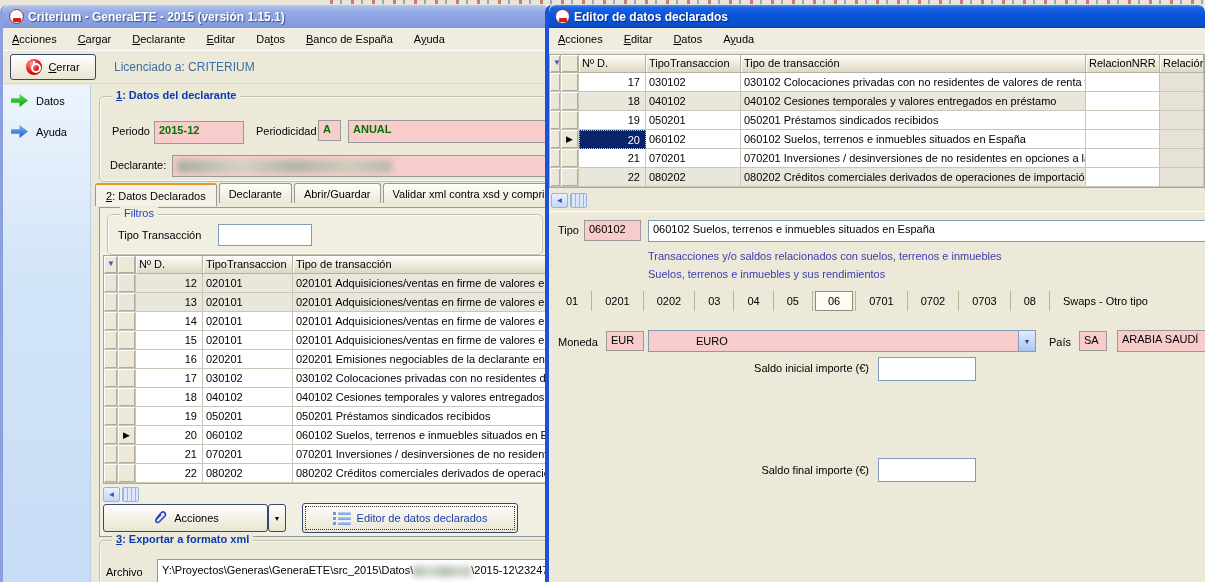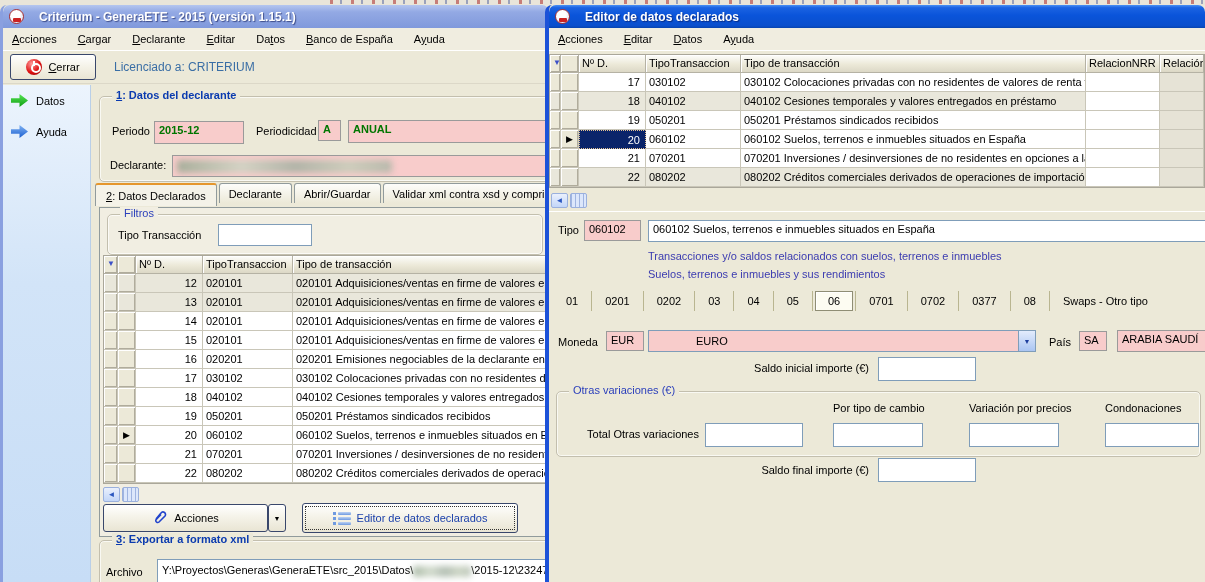--- a/index.html
+++ b/index.html
@@ -4,21 +4,21 @@
 <style>
   *{box-sizing:border-box;margin:0;padding:0;}
   body{background:#555;font-family:"Liberation Sans",sans-serif;}
   .screen{position:relative;width:1205px;height:582px;overflow:hidden;background:#e9e5d9;font-size:11px;color:#000;}
   .top-strip{position:absolute;left:0;top:0;width:1205px;height:6px;background:#e9e5d9;}
   .top-strip::after{content:"";position:absolute;left:330px;top:0;width:875px;height:4px;
     background:repeating-linear-gradient(90deg,rgba(170,40,40,.55) 0 3px,transparent 3px 10px,rgba(60,80,150,.45) 10px 12px,transparent 12px 21px);}
   .win{position:absolute;overflow:hidden;background:#ece9d8;}
   .left-win{left:0;top:5px;width:549px;height:577px;z-index:1;border-left:3px solid #8aa0e0;border-radius:7px 0 0 0;}
   .right-win{left:545px;top:5px;width:660px;height:577px;z-index:2;border-left:4px solid #1c52d8;border-radius:7px 0 0 0;}
-  .titlebar{height:23px;display:flex;align-items:center;gap:15px;padding:0 6px;border-radius:7px 7px 0 0;}
+  .titlebar{height:23px;display:flex;align-items:center;gap:4px;padding:0 6px;border-radius:7px 7px 0 0;}
   .titlebar.active{background:linear-gradient(180deg,#4a90f4 0%,#1b63e2 12%,#0a54da 45%,#0a4fcd 90%,#0844b0 100%);}
   .titlebar.inactive{background:linear-gradient(180deg,#b5c6ef 0%,#93a9e4 30%,#8099dc 100%);}
   .title-text{color:#fff;font-weight:bold;font-size:12px;text-shadow:1px 1px 1px rgba(10,20,80,.6);white-space:nowrap;}
   .app-icon{width:15px;height:15px;border-radius:50%;background:radial-gradient(circle at 40% 35%,#fff 40%,#e8e8f2 70%,#c9c9d8);border:1px solid #a33;position:relative;flex:0 0 auto;}
   .app-icon::after{content:"";position:absolute;left:3px;bottom:1px;width:8px;height:4px;background:#c22;border-radius:1px;}
   .menubar{height:23px;display:flex;align-items:center;gap:21px;padding:0 9px;background:#f0ede0;border-bottom:1px solid #fff;white-space:nowrap;}
   .menu-item{cursor:default;}
   .toolbar{height:33px;display:flex;align-items:center;padding-left:7px;background:#ece9d8;border-bottom:1px solid #dcd8c8;}
   .xp-btn{display:inline-flex;align-items:center;justify-content:center;gap:6px;border:1px solid #39476b;border-radius:3px;
     background:linear-gradient(180deg,#ffffff,#f5f3e9 45%,#e9e5d4);font-family:inherit;font-size:11px;color:#000;cursor:default;}
@@ -384,49 +384,38 @@
           <span class="code-tab">04</span>
           <span class="code-sep"></span>
           <span class="code-tab">05</span>
           <span class="code-sep"></span>
           <span class="code-tab on">06</span>
           <span class="code-sep"></span>
           <span class="code-tab">0701</span>
           <span class="code-sep"></span>
           <span class="code-tab">0702</span>
           <span class="code-sep"></span>
-          <span class="code-tab">0377</span>
+          <span class="code-tab">0703</span>
           <span class="code-sep"></span>
           <span class="code-tab">08</span>
           <span class="code-sep"></span>
           <span class="code-tab">Swaps - Otro tipo</span>
         </div>
 
       <span class="lbl" style="left:9px;top:124px;">Moneda</span>
       <span class="pink" style="left:57px;top:119px;width:38px;height:20px;">EUR</span>
       <div class="combo" style="left:99px;top:118px;width:388px;height:22px;padding-left:43px;">
         <span class="combo-text">EURO</span>
         <span class="combo-btn">▼</span>
       </div>
       <span class="lbl" style="left:500px;top:124px;">País</span>
       <span class="pink" style="left:530px;top:119px;width:28px;height:20px;">SA</span>
       <span class="pink" style="left:568px;top:118px;width:120px;height:22px;">ARABIA SAUDÍ</span>
 
       <span class="lbl ralign" style="left:120px;top:150px;width:200px;">Saldo inicial importe (€)</span>
       <input class="white-inp" style="left: 329px; top: 145px; width: 98px; height: 24px;" value="">
 
-      <div class="grp" style="left:7px;top:179px;width:645px;height:66px;">
-        <span class="grp-title light">Otras variaciones (€)</span>
-        <span class="lbl" style="left:276px;top:10px;">Por tipo de cambio</span>
-        <span class="lbl" style="left:412px;top:10px;">Variación por precios</span>
-        <span class="lbl" style="left:548px;top:10px;">Condonaciones</span>
-        <span class="lbl ralign" style="left:2px;top:36px;width:140px;">Total Otras variaciones</span>
-        <input class="white-inp" style="left: 148px; top: 31px; width: 98px; height: 24px;" value="">
-        <input class="white-inp" style="left: 276px; top: 31px; width: 90px; height: 24px;" value="">
-        <input class="white-inp" style="left: 412px; top: 31px; width: 90px; height: 24px;" value="">
-        <input class="white-inp" style="left: 548px; top: 31px; width: 94px; height: 24px;" value="">
-      </div>
 
       <span class="lbl ralign" style="left:120px;top:252px;width:200px;">Saldo final importe (€)</span>
       <input class="white-inp" style="left: 329px; top: 246px; width: 98px; height: 24px;" value="">
     </div>
   </section>
 </div>
 
 </body></html>

